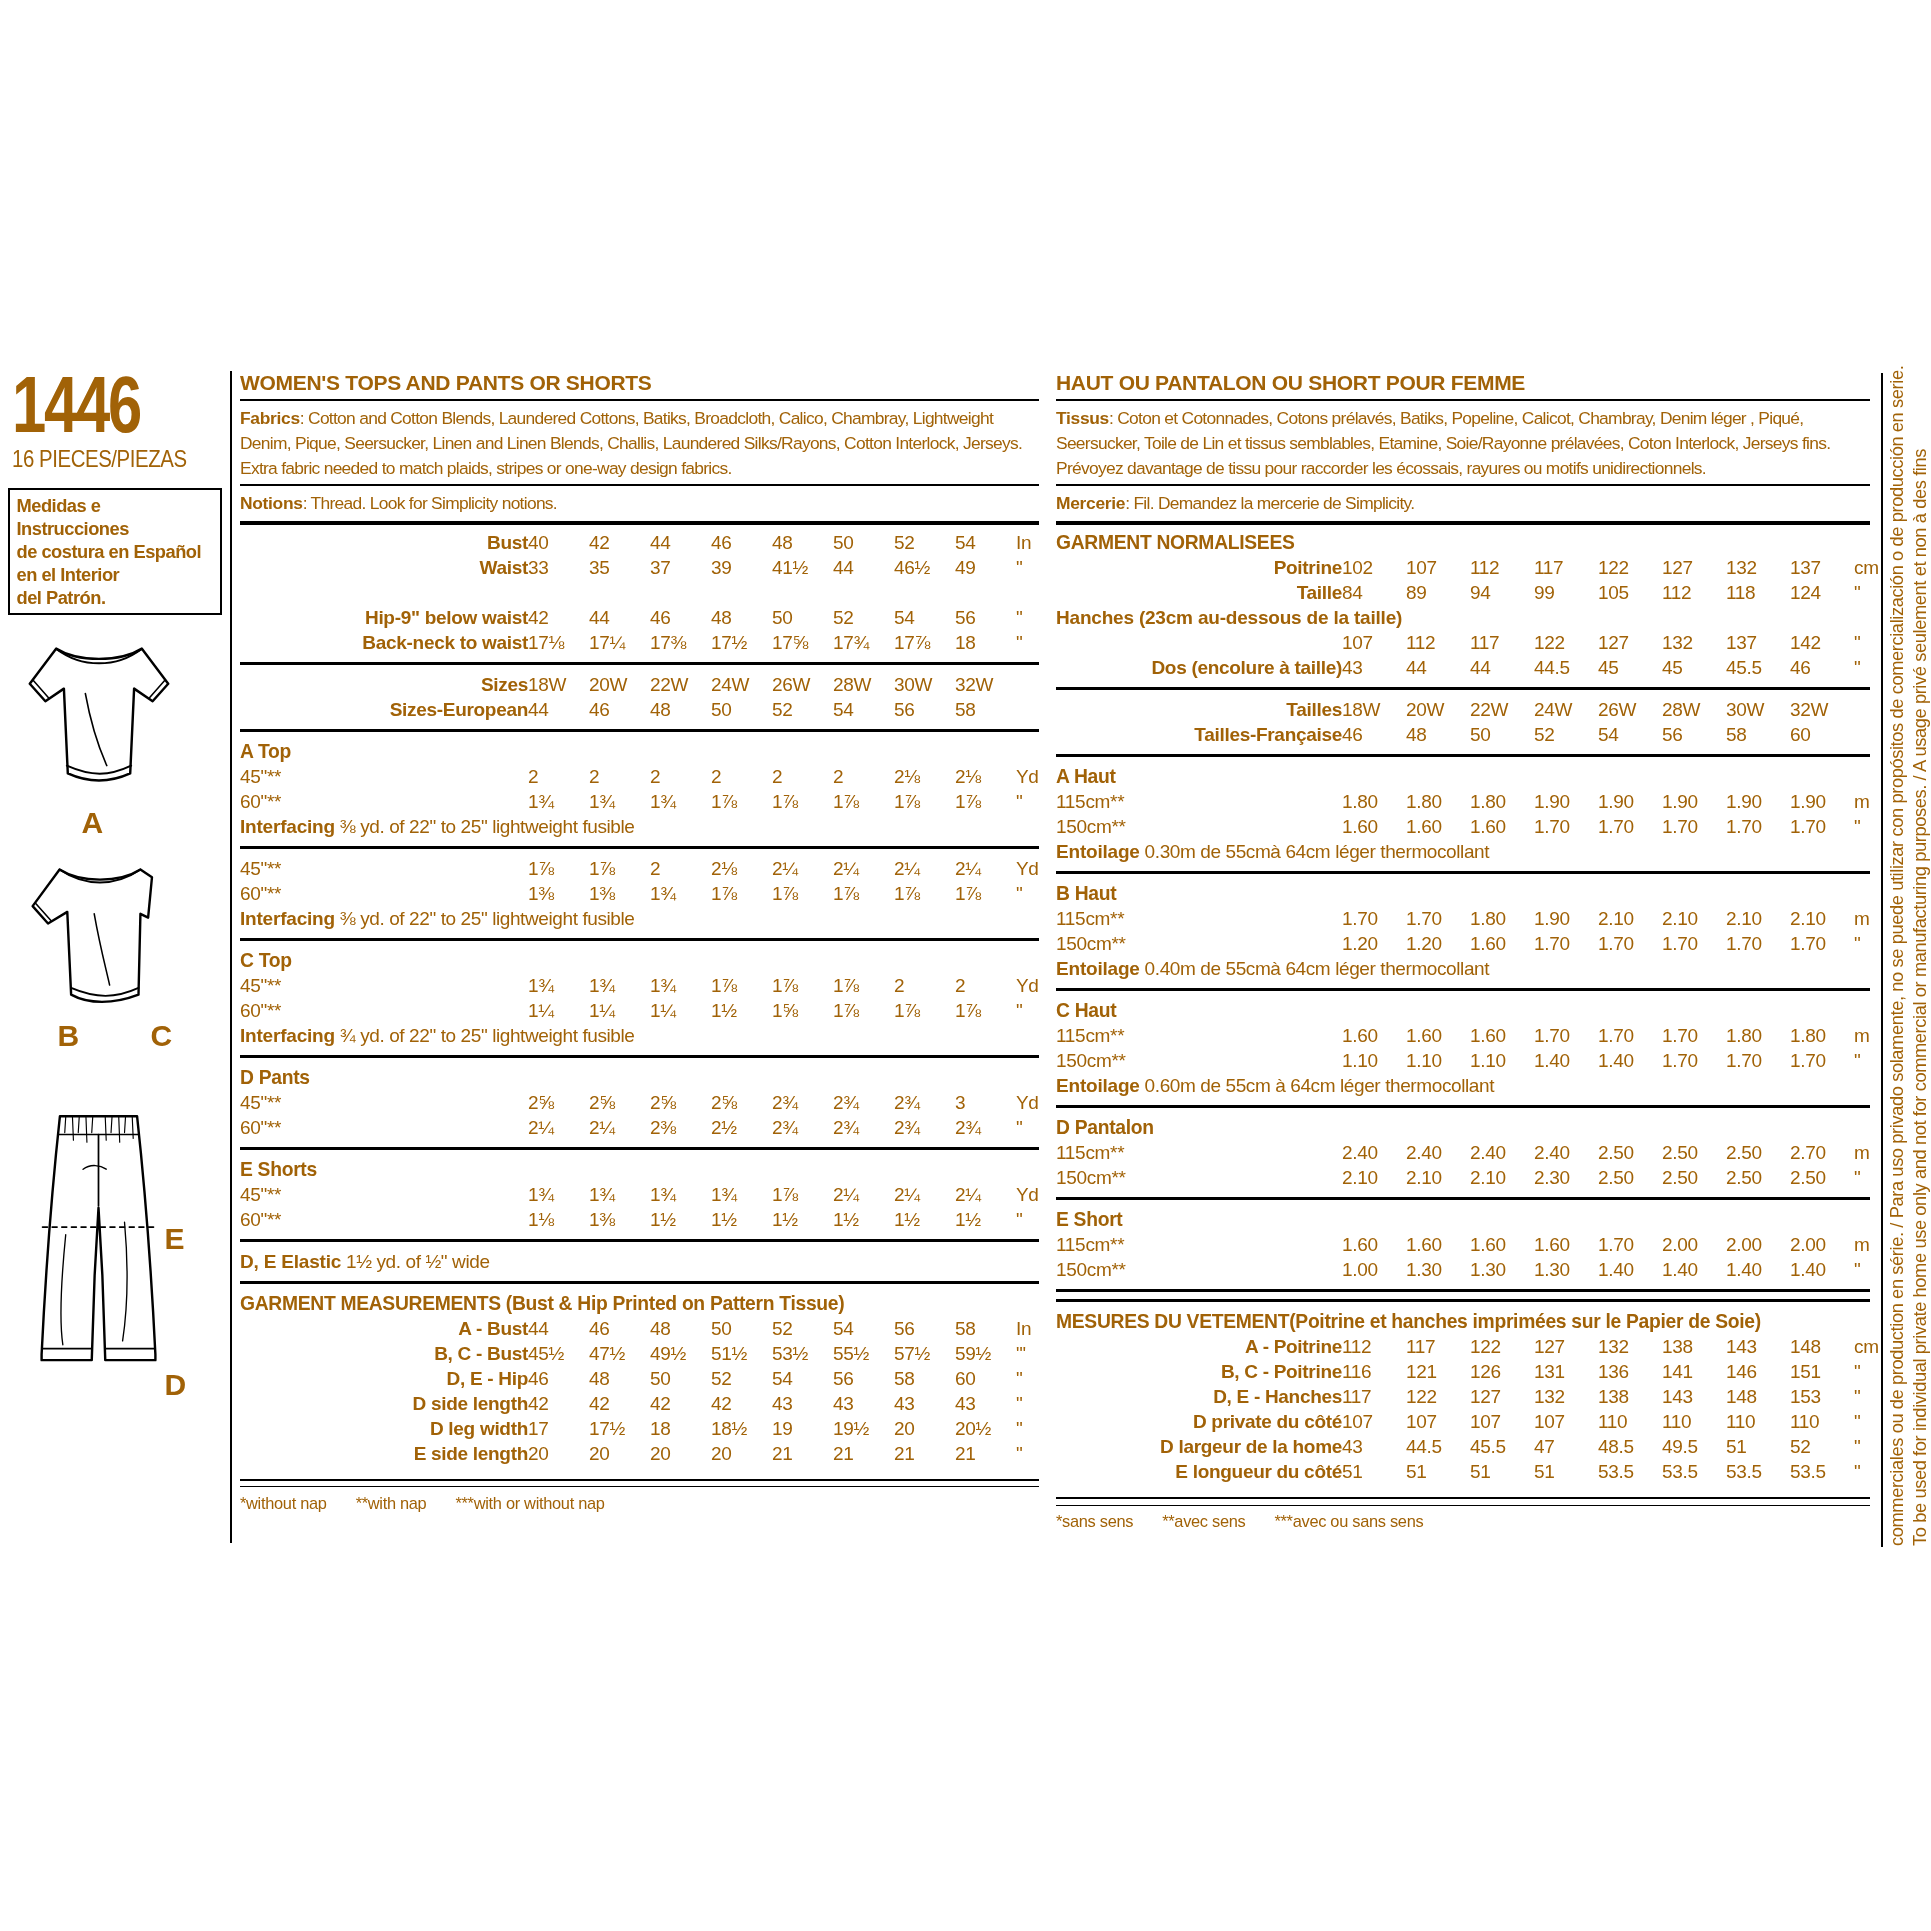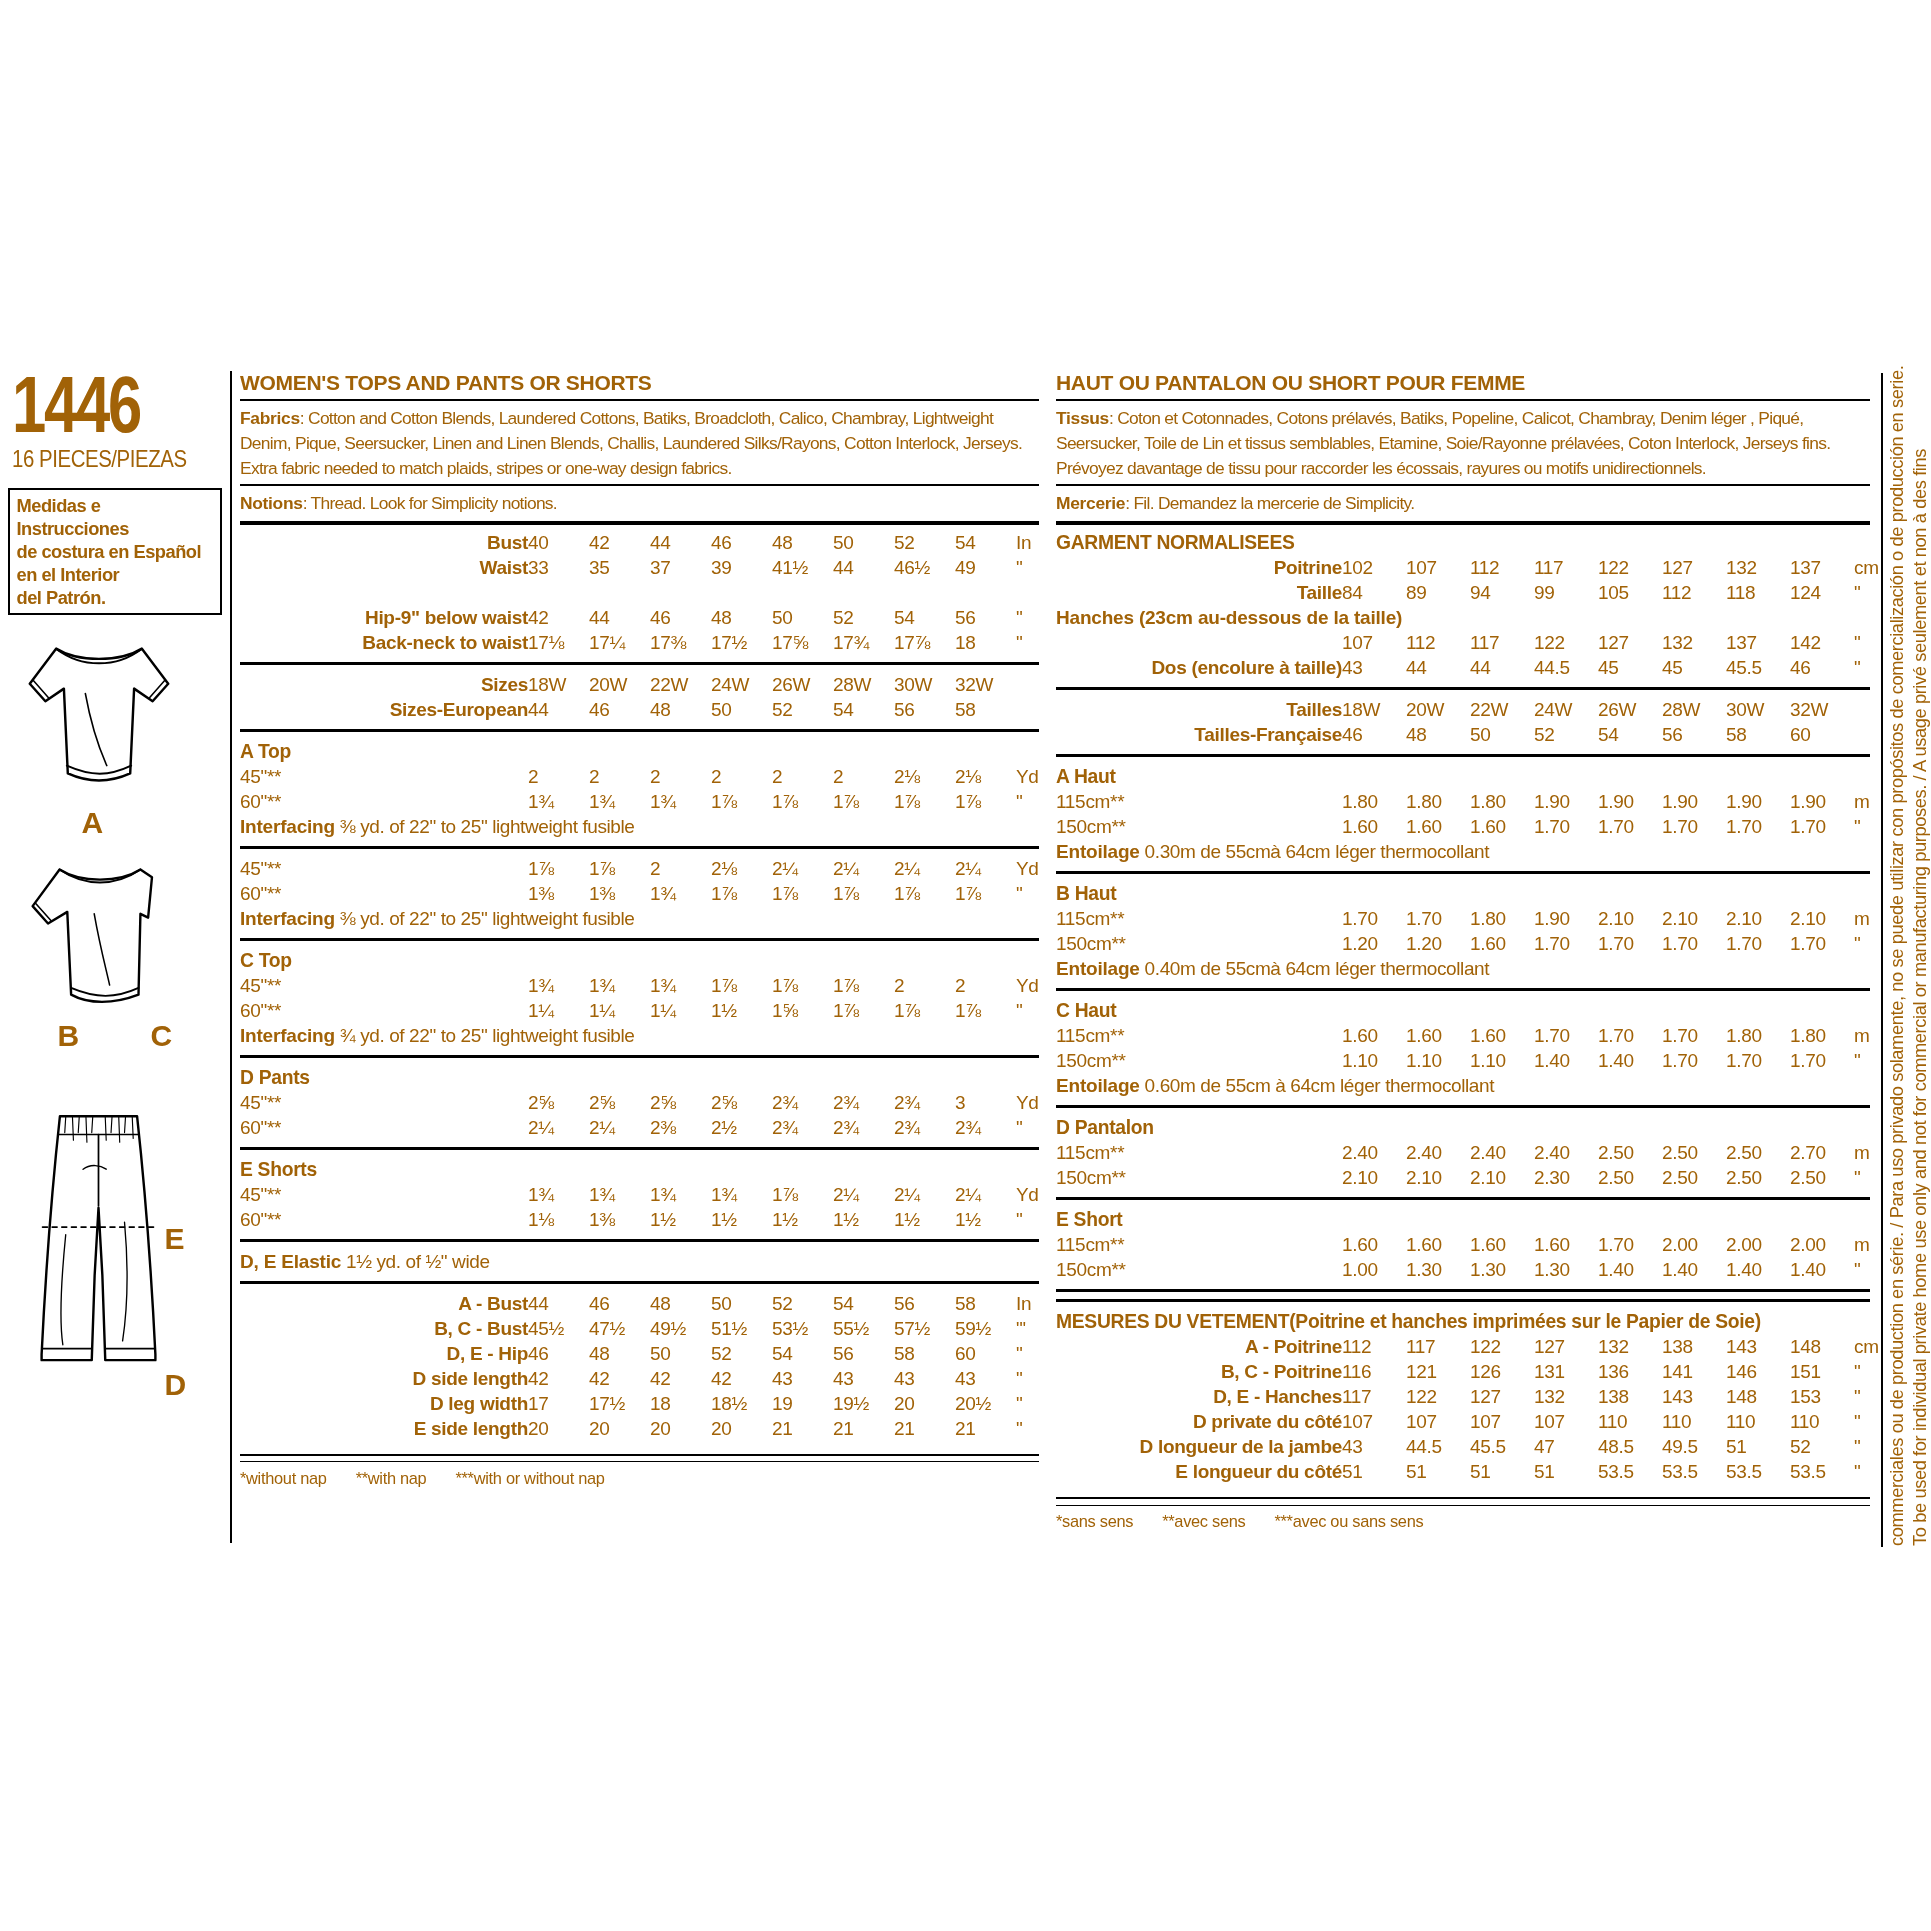--- a/index.html
+++ b/index.html
@@ -321,20 +321,21 @@
         <span class="c">1½</span>
         <span class="c">1½</span>
         <span class="c">1½</span>
         <span class="c">1½</span>
         <span class="c">1½</span>
         <span class="u">"</span>
       </div>
       <div class="b-rule r3"></div>
       <div class="b-full"><b>D, E Elastic</b> 1½ yd. of ½" wide</div>
       <div class="b-rule r3"></div>
+      <div class="b-head">GARMENT MEASUREMENTS (Bust &amp; Hip Printed on Pattern Tissue)</div>
       <div class="b-row">
         <span class="l bd">A - Bust</span>
         <span class="c">44</span>
         <span class="c">46</span>
         <span class="c">48</span>
         <span class="c">50</span>
         <span class="c">52</span>
         <span class="c">54</span>
         <span class="c">56</span>
         <span class="c">58</span>
@@ -663,21 +664,21 @@
         <span class="c">107</span>
         <span class="c">107</span>
         <span class="c">107</span>
         <span class="c">110</span>
         <span class="c">110</span>
         <span class="c">110</span>
         <span class="c">110</span>
         <span class="u">"</span>
       </div>
       <div class="b-row">
-        <span class="l bd">D longueur de la jambe</span>
+        <span class="l bd">D largeur de la home</span>
         <span class="c">43</span>
         <span class="c">44.5</span>
         <span class="c">45.5</span>
         <span class="c">47</span>
         <span class="c">48.5</span>
         <span class="c">49.5</span>
         <span class="c">51</span>
         <span class="c">52</span>
         <span class="u">"</span>
       </div>

